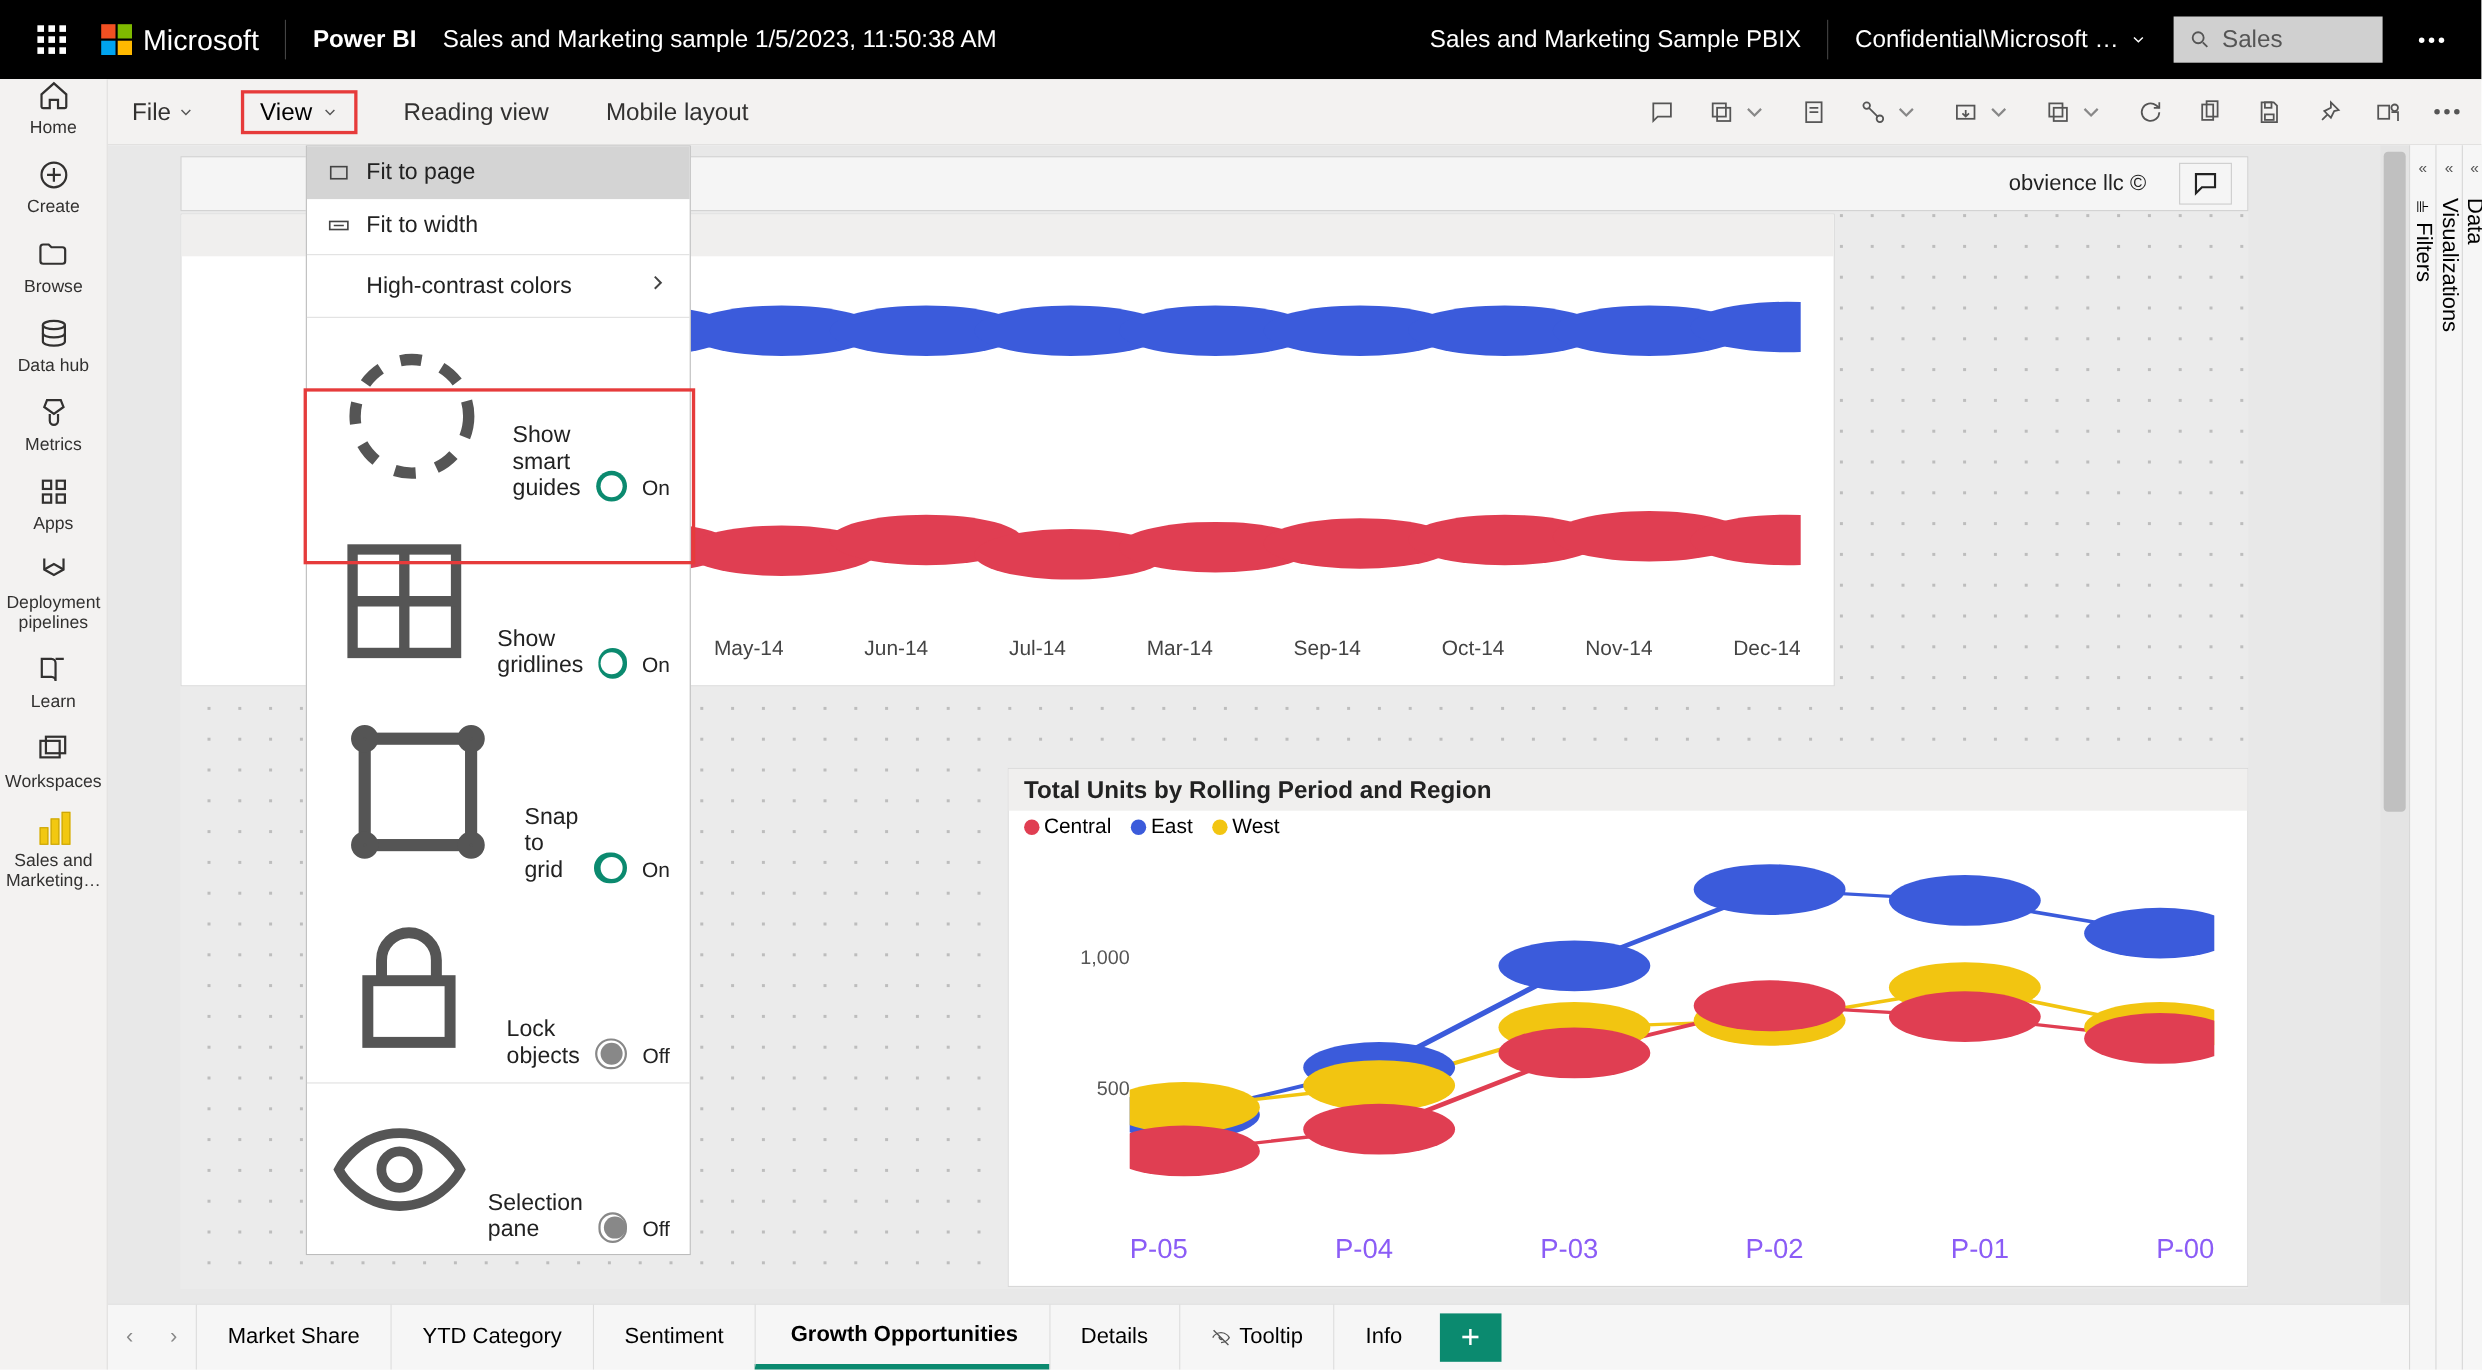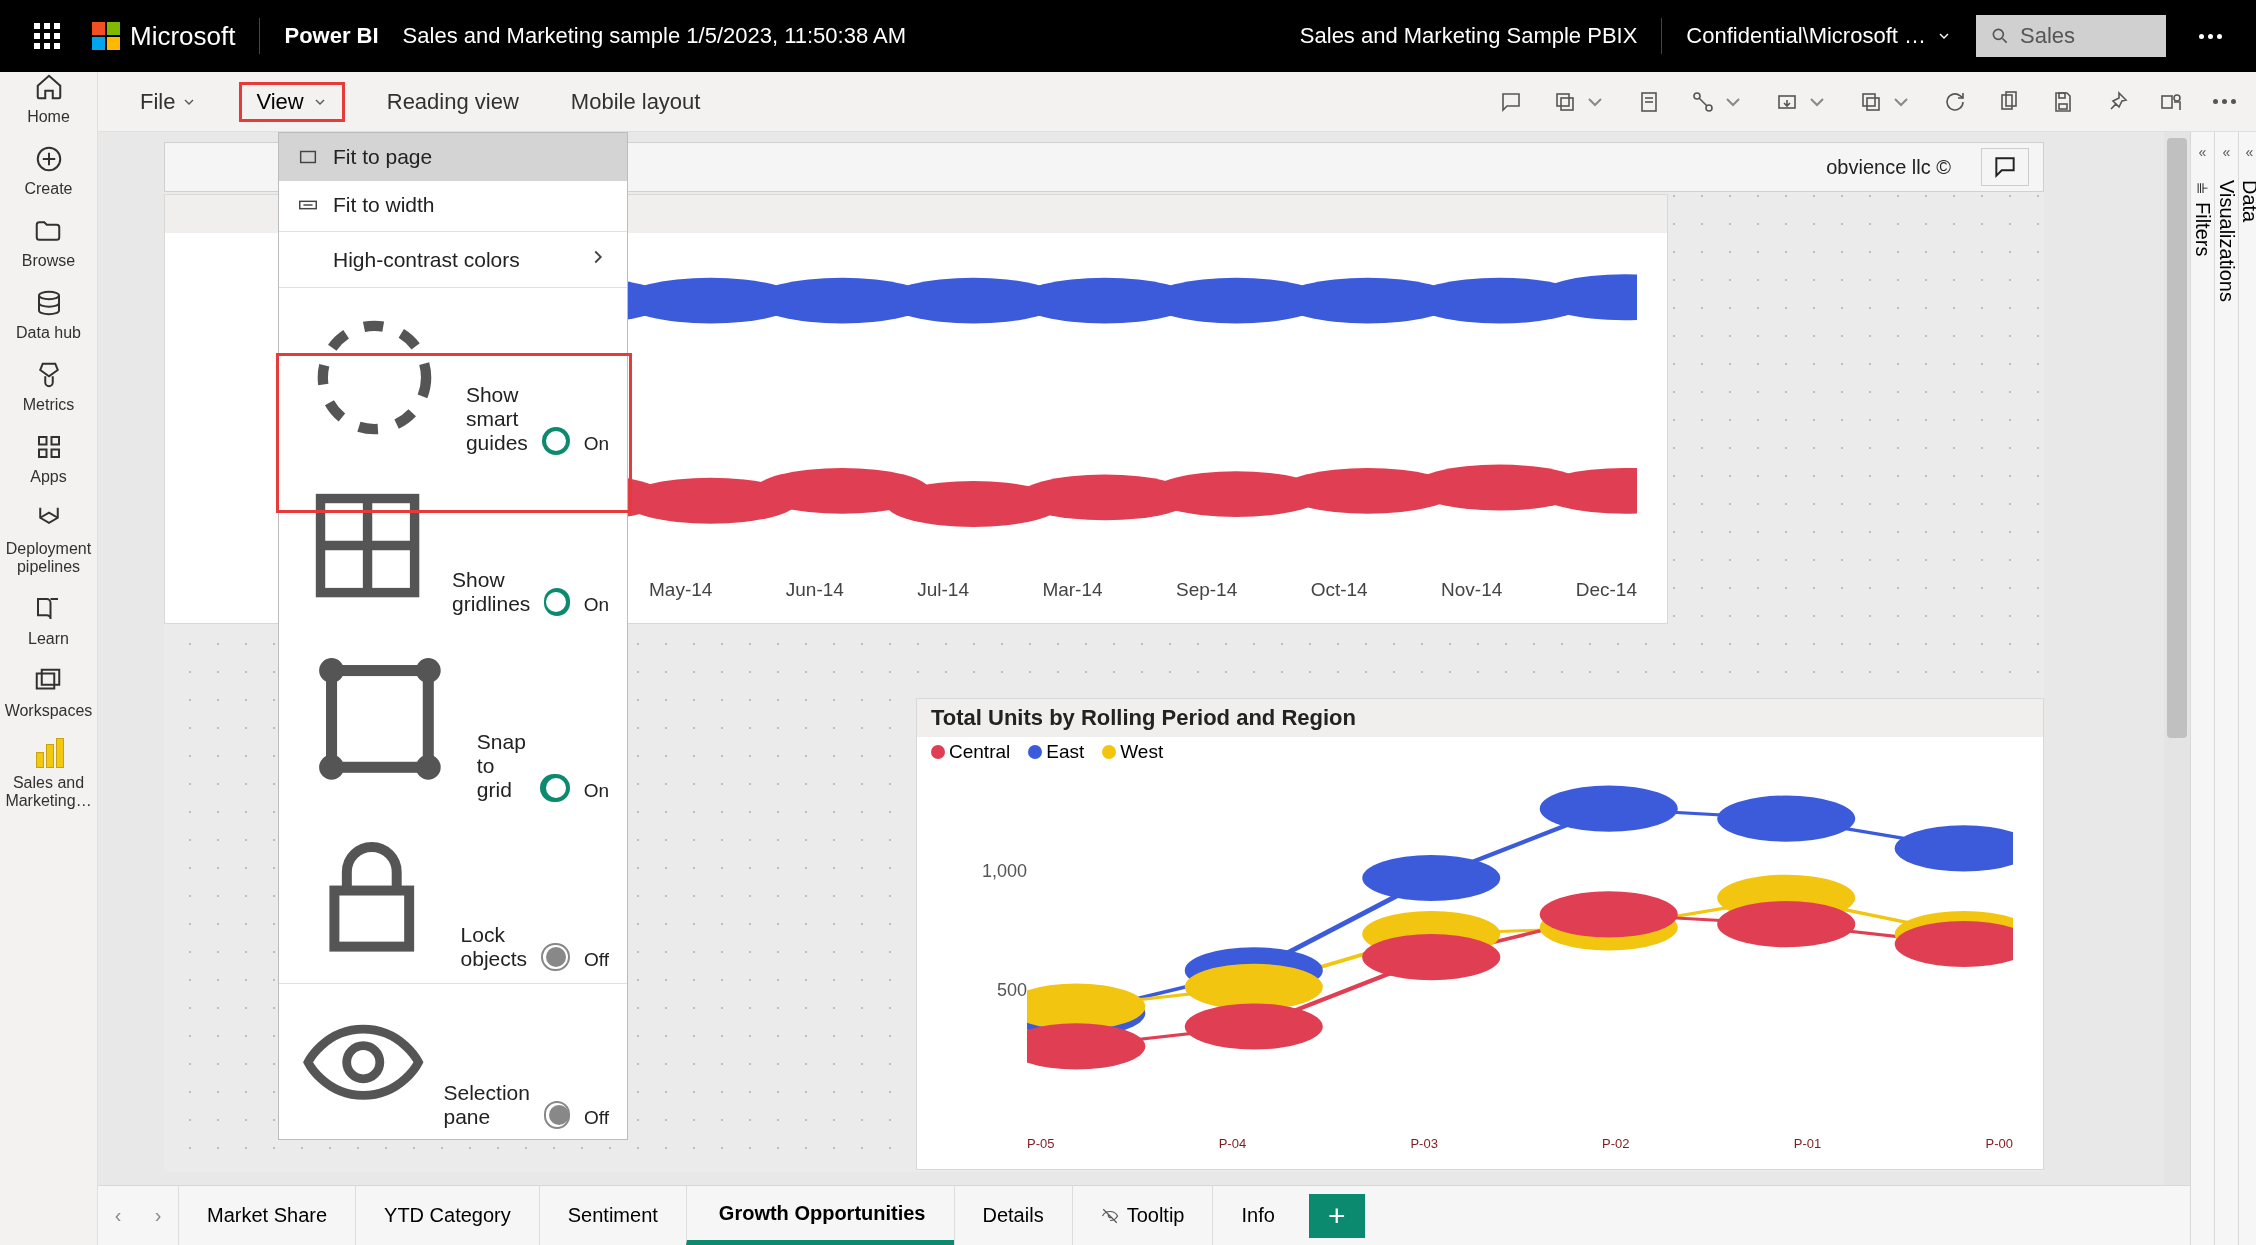--- a/index.html
+++ b/index.html
@@ -14,21 +14,21 @@
   .vsep { width: 1px; height: 36px; background: #444; }
   .topgap { flex: 1; }
   .searchbox { width: 190px; height: 42px; background: #d0d0d0; display: flex; align-items: center; padding: 0 14px; color: #555; gap: 10px; }
   .searchbox svg { width: 20px; height: 20px; }
   .ellipsis-icon { width: 40px; display:flex; align-items:center; justify-content:center; gap:4px; }
   .ellipsis-icon span{width:5px;height:5px;background:#fff;border-radius:50%;}
   .chev { display: inline-flex; }
   .chev svg{width:16px;height:16px;}
 
   
-  .ribbon { height: 60px; background: #f3f2f1; border-bottom: 1px solid #e0dfde; display:flex; align-items:center; padding: 0 20px 0 110px; font-size: 22px; gap: 32px; position: relative; margin-left: 20px; }
+  .ribbon { height: 60px; background: #f3f2f1; border-bottom: 1px solid #e0dfde; display:flex; align-items:center; padding: 0 20px 0 110px; font-size: 22px; gap: 32px; position: relative; }
   .ribbon .file-item { display:flex; align-items:center; gap:6px; color:#323130; cursor:pointer; padding:6px 10px;}
   .ribbon .view-item { border: 3px solid #e63b3b; padding: 4px 14px; display:flex; align-items:center; gap:8px; cursor:pointer; }
   .ribbon .right-icons { margin-left:auto; display:flex; align-items:center; gap:30px; color:#555; }
   .ribbon .right-icons svg{width:24px;height:24px;}
   .ribbon .right-icons .grp{display:flex;align-items:center;gap:6px;}
   .ribbon .ell{display:flex;gap:4px;}
   .ribbon .ell span{width:5px;height:5px;background:#555;border-radius:50%;}
 
   
   .leftrail { position:absolute; top:72px; left:0; bottom:0; width:98px; background:#f3f2f1; border-right:1px solid #e0dfde; display:flex; flex-direction:column; align-items:center; gap:18px; z-index:2;}
@@ -70,21 +70,21 @@
   .redbox{position:absolute;left:240px;top:594px;width:168px;height:168px;border:3px solid #e63b3b;}
 
   
   .chart2{position:absolute;left:752px;top:556px;width:1128px;height:472px;background:#fff;border:1px solid #d8d8d8;}
   .chart2 .legend{padding:4px 14px;font-size:19px;display:flex;gap:18px;}
   .chart2 .legend span{display:flex;align-items:center;gap:4px;}
   .chart2 .legend i{width:14px;height:14px;border-radius:50%;display:inline-block;}
   .chart2 .plot{position:absolute;left:110px;right:30px;top:80px;bottom:60px;}
   .chart2 .ylabs{position:absolute;left:60px;top:80px;bottom:60px;width:50px;font-size:18px;color:#555;}
   .chart2 .ylabs div{position:absolute;right:0;transform:translateY(-50%);}
-  .chart2 .xlabels{position:absolute;left:110px;right:30px;bottom:18px;display:flex;justify-content:space-between;font-size:13px;color:#7f1d1d;}
+  .chart2 .xlabels{position:absolute;left:110px;right:30px;bottom:18px;display:flex;justify-content:space-between;font-size:25px;color:#8b5cf6;}
 
   svg.plotline circle{r:7;}
   
   
   .dropdown{position:absolute;left:180px;top:0;width:350px;background:#fff;border:1px solid #bcbcbc;z-index:10;font-size:21px;color:#222;}
   .dropdown .row{display:flex;align-items:center;gap:14px;padding:12px 18px;position:relative;cursor:pointer;}
   .dropdown .row.sel{background:#d4d4d4;}
   .dropdown .row svg,.dropdown .row .icph{width:22px;height:22px;flex-shrink:0;stroke:#444;}
   .dropdown .sep{height:1px;background:#e0e0e0;margin:2px 0;}
   .dropdown .toggle-row{display:flex;align-items:flex-end;gap:14px;padding:10px 18px;}

